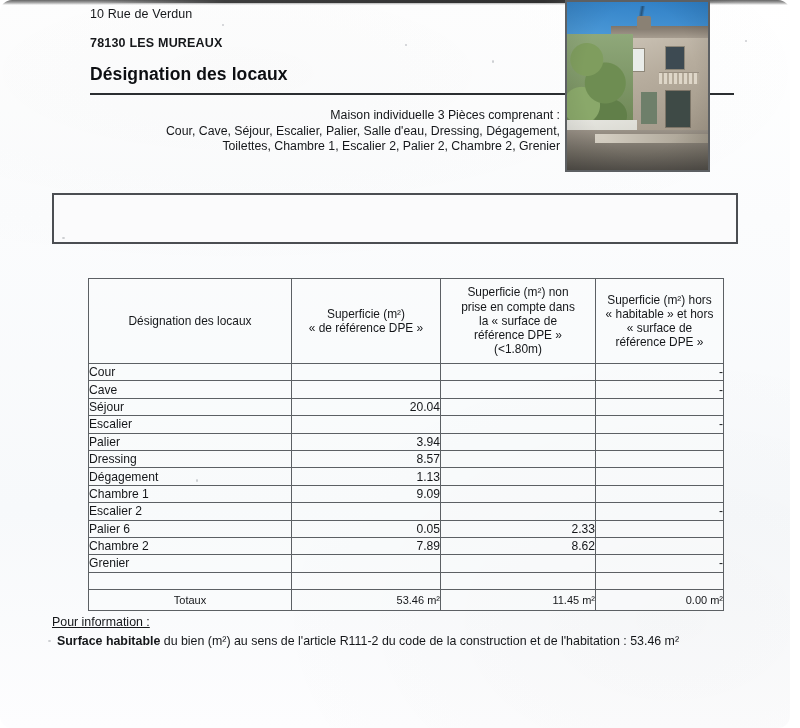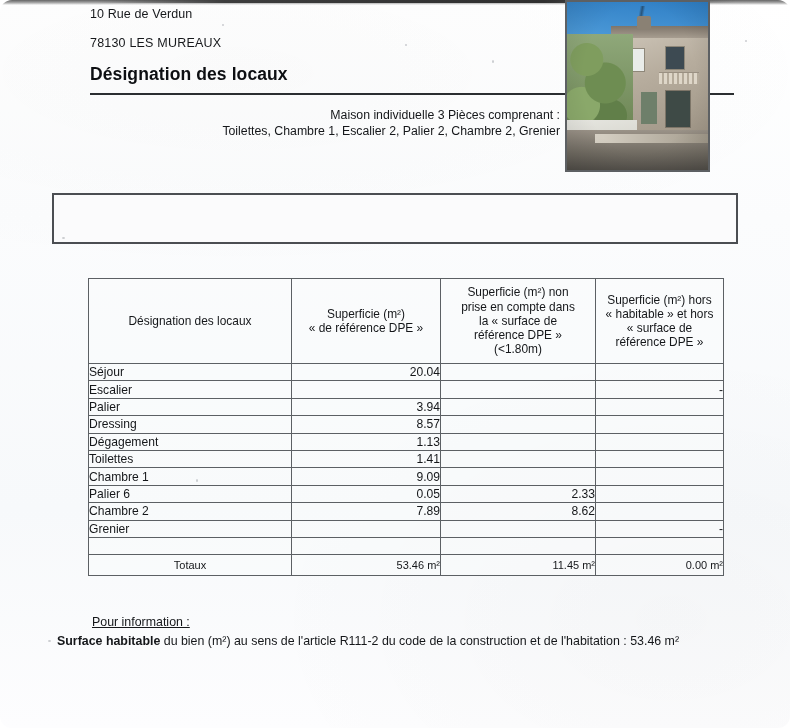--- a/index.html
+++ b/index.html
@@ -51,21 +51,21 @@
   
   .addr {
     position: absolute;
     left: 90px;
     font-size: 12.5px;
     color: #16181b;
     letter-spacing: .1px;
     white-space: nowrap;
   }
   #addr-street { top: 7px; }
-  #addr-city   { top: 36px; letter-spacing: .2px; }
+  #addr-city   { top: 36px; letter-spacing: .2px; font-weight: bold; }
 
   
   #section-title {
     position: absolute;
     left: 90px;
     top: 64px;
     font-size: 17.5px;
     font-weight: bold;
     color: #0d0f12;
     letter-spacing: .1px;
@@ -257,21 +257,20 @@
   }
 
   
   #info-head {
     position: absolute;
     left: 52px;
     top: 615px;
     font-size: 12.4px;
     color: #15171a;
     text-decoration: underline;
-    margin-left: 40px;
   }
   #info-body {
     position: absolute;
     left: 57px;
     top: 633px;
     width: 700px;
     font-size: 12.4px;
     line-height: 17px;
     color: #15171a;
   }
@@ -290,20 +289,21 @@
   <div id="top-edge2"></div>
 
   <div class="addr" id="addr-street">10 Rue de Verdun</div>
   <div class="addr" id="addr-city">78130  LES MUREAUX</div>
 
   <div id="section-title">Désignation des locaux</div>
   <div id="title-rule"></div>
 
   <div id="desc">
     <div>Maison individuelle  3 Pièces  comprenant :</div>
+    <div>Cour, Cave, Séjour, Escalier, Palier, Salle d'eau, Dressing, Dégagement,</div>
     <div>Toilettes, Chambre 1, Escalier 2, Palier 2, Chambre 2, Grenier</div>
   </div>
 
   <div id="photo-wrap">
     <div class="ph" id="ph-sky"></div>
     <div class="ph" id="ph-wire"></div>
     <div class="ph" id="ph-house"></div>
     <div class="ph" id="ph-roof"></div>
     <div class="ph" id="ph-chimney"></div>
     <div class="ph" id="ph-win1"></div>
@@ -345,20 +345,32 @@
         <th>
           <span>Superficie (m²)  hors</span><br>
           <span>« habitable » et hors</span><br>
           <span>« surface de</span><br>
           <span>référence DPE »</span>
         </th>
       </tr>
     </thead>
     <tbody id="surface-tbody">
         <tr>
+          <td class="c-name">Cour</td>
+          <td class="c-num"></td>
+          <td class="c-num"></td>
+          <td class="c-num">-</td>
+        </tr>
+        <tr>
+          <td class="c-name">Cave</td>
+          <td class="c-num"></td>
+          <td class="c-num"></td>
+          <td class="c-num">-</td>
+        </tr>
+        <tr>
           <td class="c-name">Séjour</td>
           <td class="c-num">20.04</td>
           <td class="c-num"></td>
           <td class="c-num"></td>
         </tr>
         <tr>
           <td class="c-name">Escalier</td>
           <td class="c-num"></td>
           <td class="c-num"></td>
           <td class="c-num">-</td>
@@ -375,30 +387,30 @@
           <td class="c-num"></td>
           <td class="c-num"></td>
         </tr>
         <tr>
           <td class="c-name">Dégagement</td>
           <td class="c-num">1.13</td>
           <td class="c-num"></td>
           <td class="c-num"></td>
         </tr>
         <tr>
-          <td class="c-name">Toilettes</td>
-          <td class="c-num">1.41</td>
-          <td class="c-num"></td>
-          <td class="c-num"></td>
-        </tr>
-        <tr>
           <td class="c-name">Chambre 1</td>
           <td class="c-num">9.09</td>
           <td class="c-num"></td>
           <td class="c-num"></td>
+        </tr>
+        <tr>
+          <td class="c-name">Escalier 2</td>
+          <td class="c-num"></td>
+          <td class="c-num"></td>
+          <td class="c-num">-</td>
         </tr>
         <tr>
           <td class="c-name">Palier 6</td>
           <td class="c-num">0.05</td>
           <td class="c-num">2.33</td>
           <td class="c-num"></td>
         </tr>
         <tr>
           <td class="c-name">Chambre 2</td>
           <td class="c-num">7.89</td>

